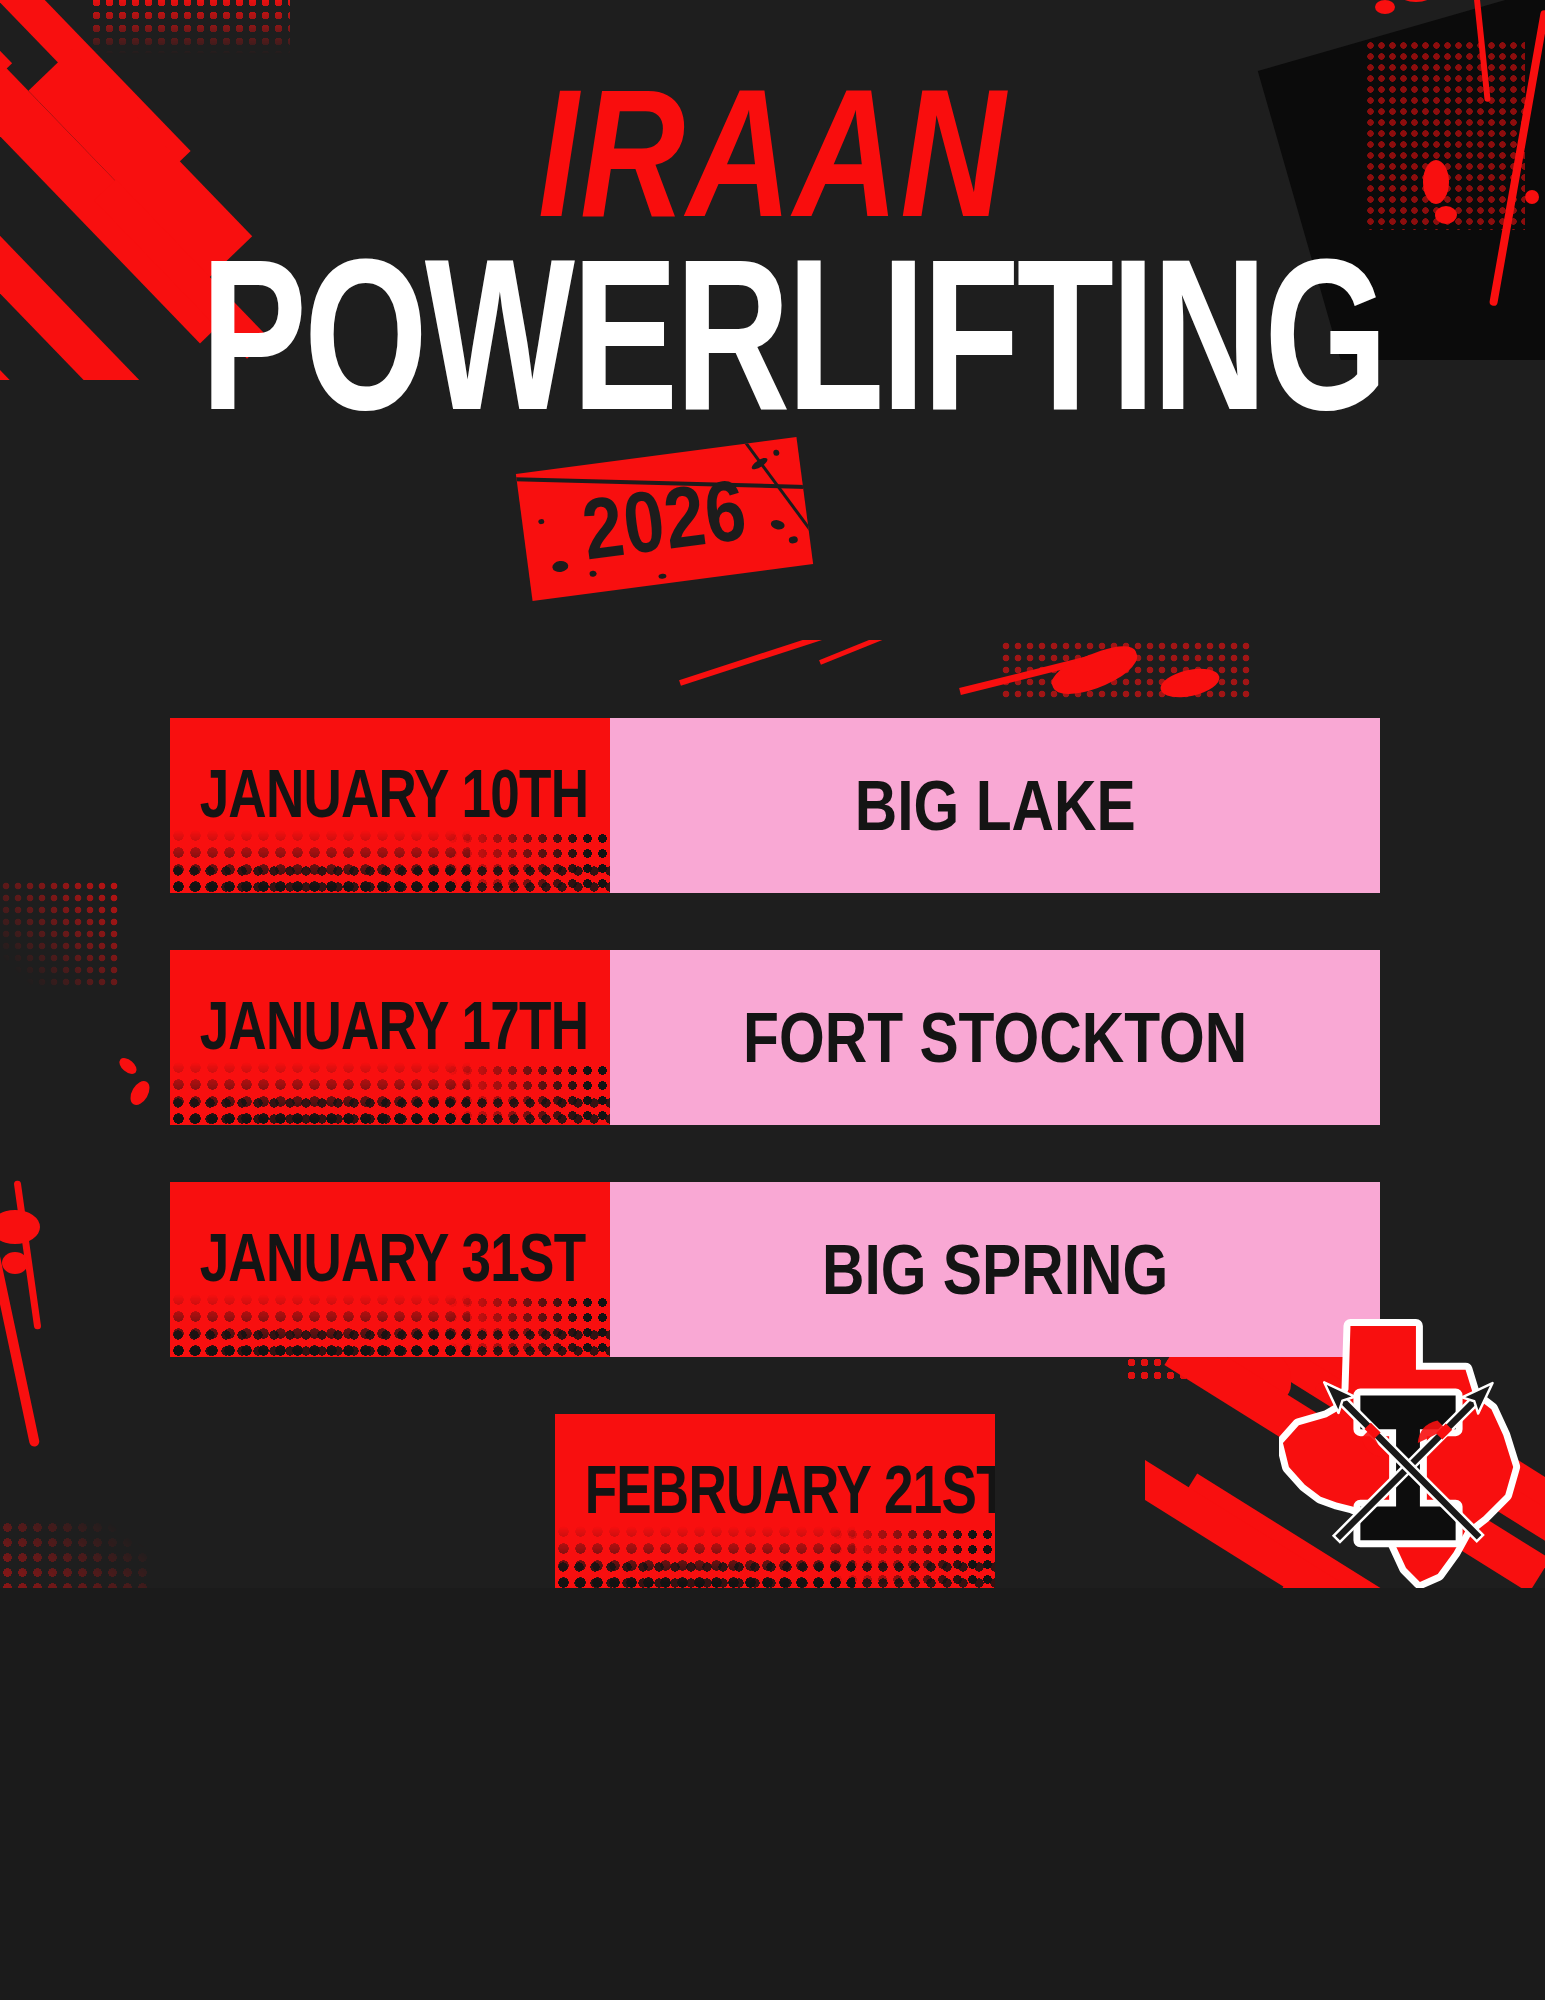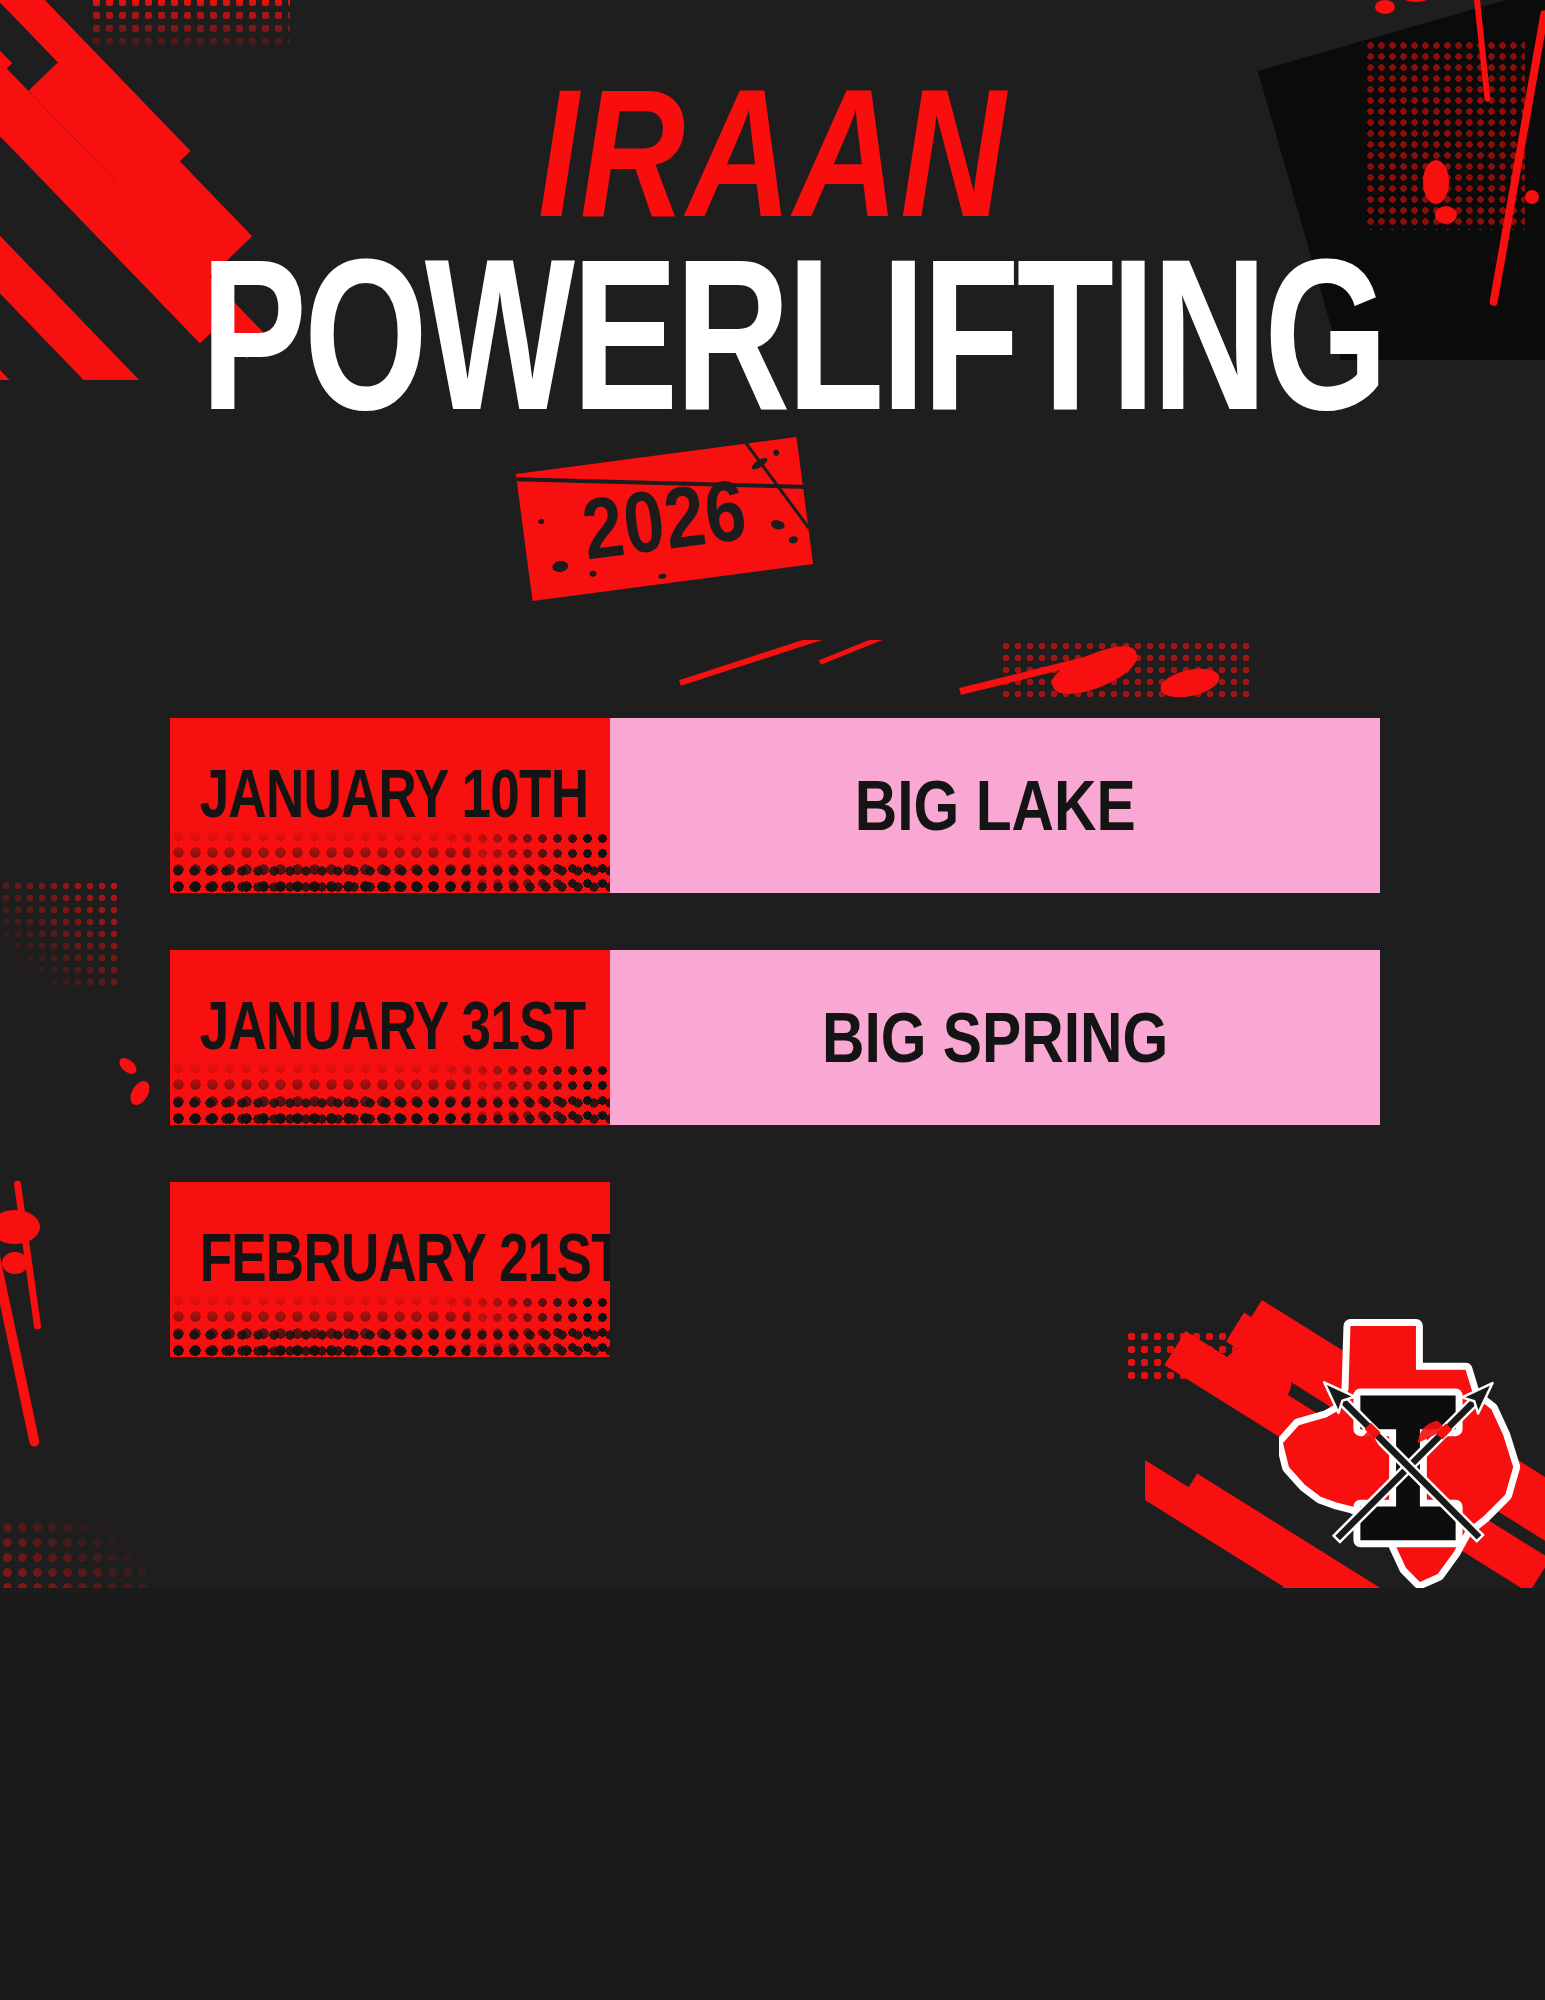--- a/index.html
+++ b/index.html
@@ -110,21 +110,21 @@
     width:1210px;
     z-index:20;
   }
   .row {
     position:relative;
     display:flex;
     height:175px;
     margin-bottom:57px;
     border-radius:27px;
   }
-  .row:last-child { margin-bottom:12px; }
+  .row:last-child { margin-bottom:12px;justify-content:center; }
 
   .date-cell {
     position:relative;
     width:440px;
     background:#f80f0f;
     overflow:hidden;
     display:flex;
     align-items:center;
   }
   .date-text {
@@ -322,20 +322,31 @@
         <span class="date-text">JANUARY 10TH</span>
         <span class="ht-a"></span>
         <span class="ht-b"></span>
         <span class="ht-c"></span>
       </div>
       <div class="loc-cell">
         <span class="loc-text">BIG LAKE</span>
       </div>
     </div>
 
+    <div class="row">
+      <div class="date-cell">
+        <span class="date-text">JANUARY 17TH</span>
+        <span class="ht-a"></span>
+        <span class="ht-b"></span>
+        <span class="ht-c"></span>
+      </div>
+      <div class="loc-cell">
+        <span class="loc-text">FORT STOCKTON</span>
+      </div>
+    </div>
 
     <div class="row">
       <div class="date-cell">
         <span class="date-text">JANUARY 31ST</span>
         <span class="ht-a"></span>
         <span class="ht-b"></span>
         <span class="ht-c"></span>
       </div>
       <div class="loc-cell">
         <span class="loc-text">BIG SPRING</span>

